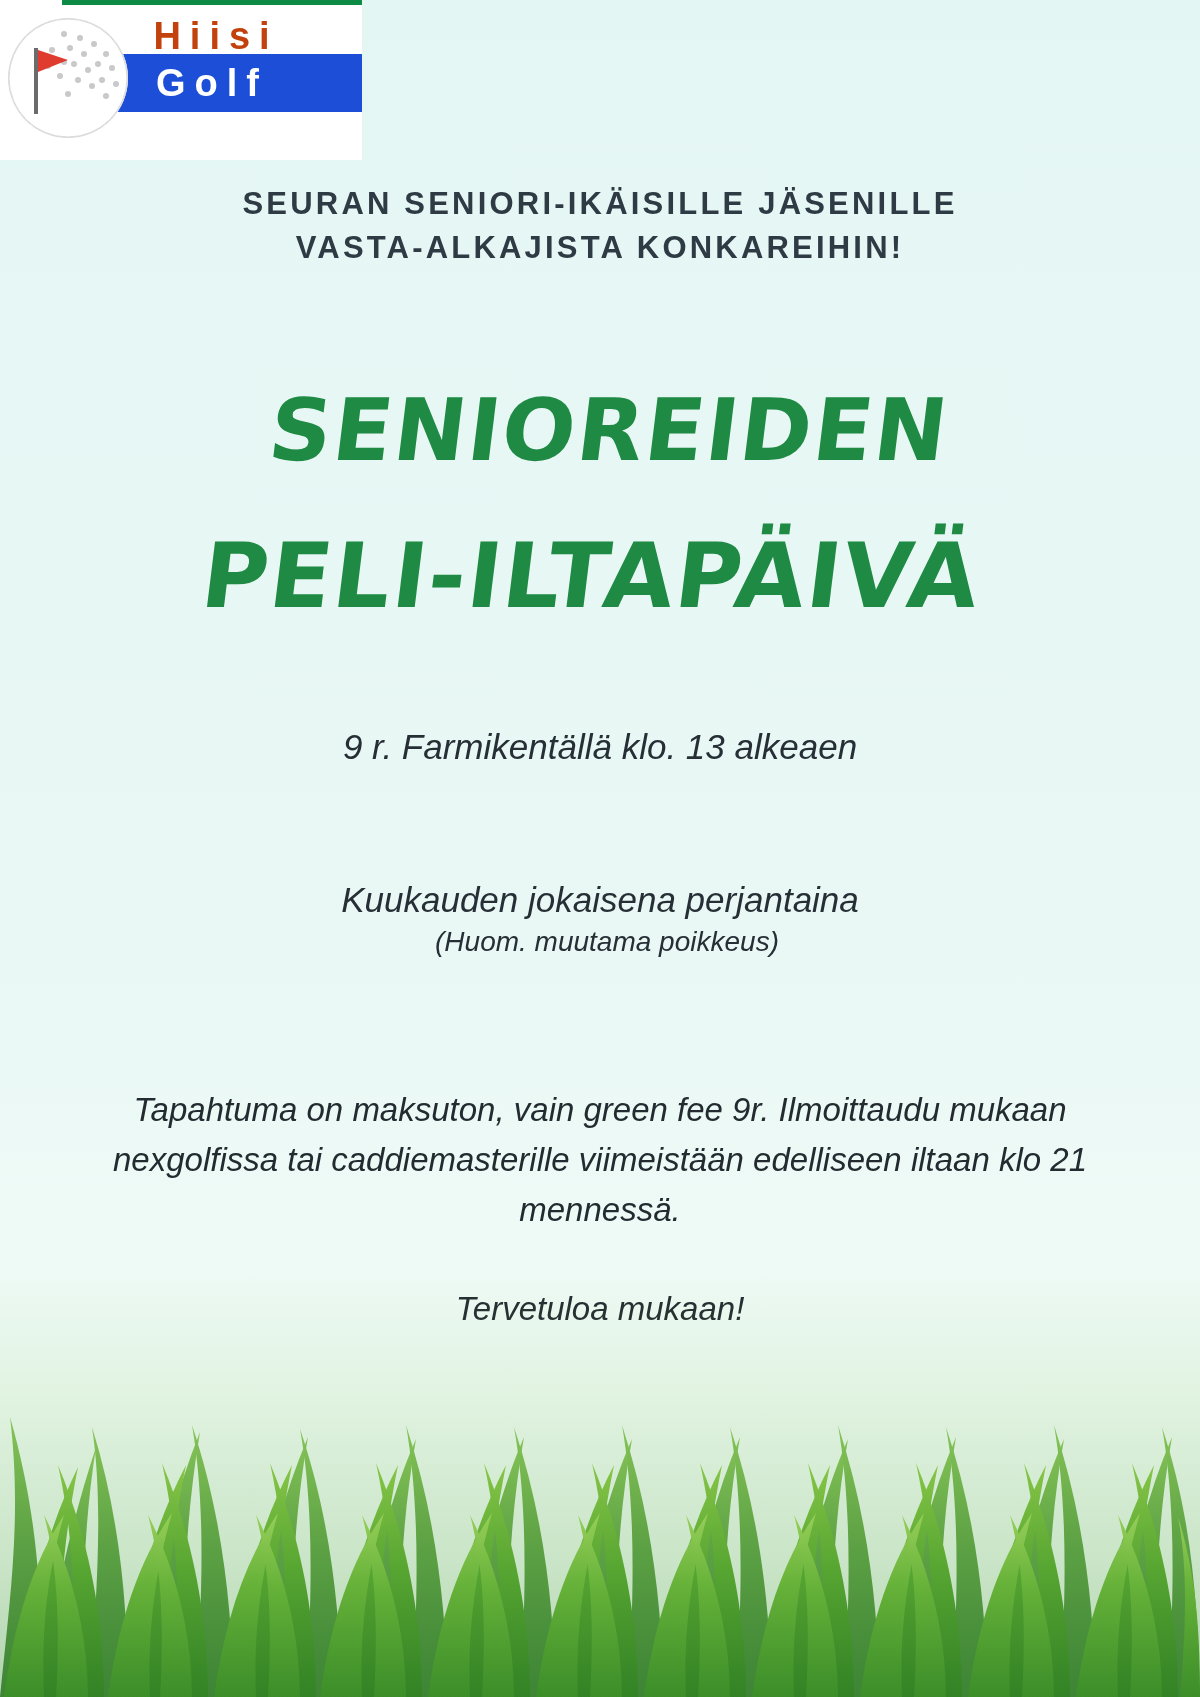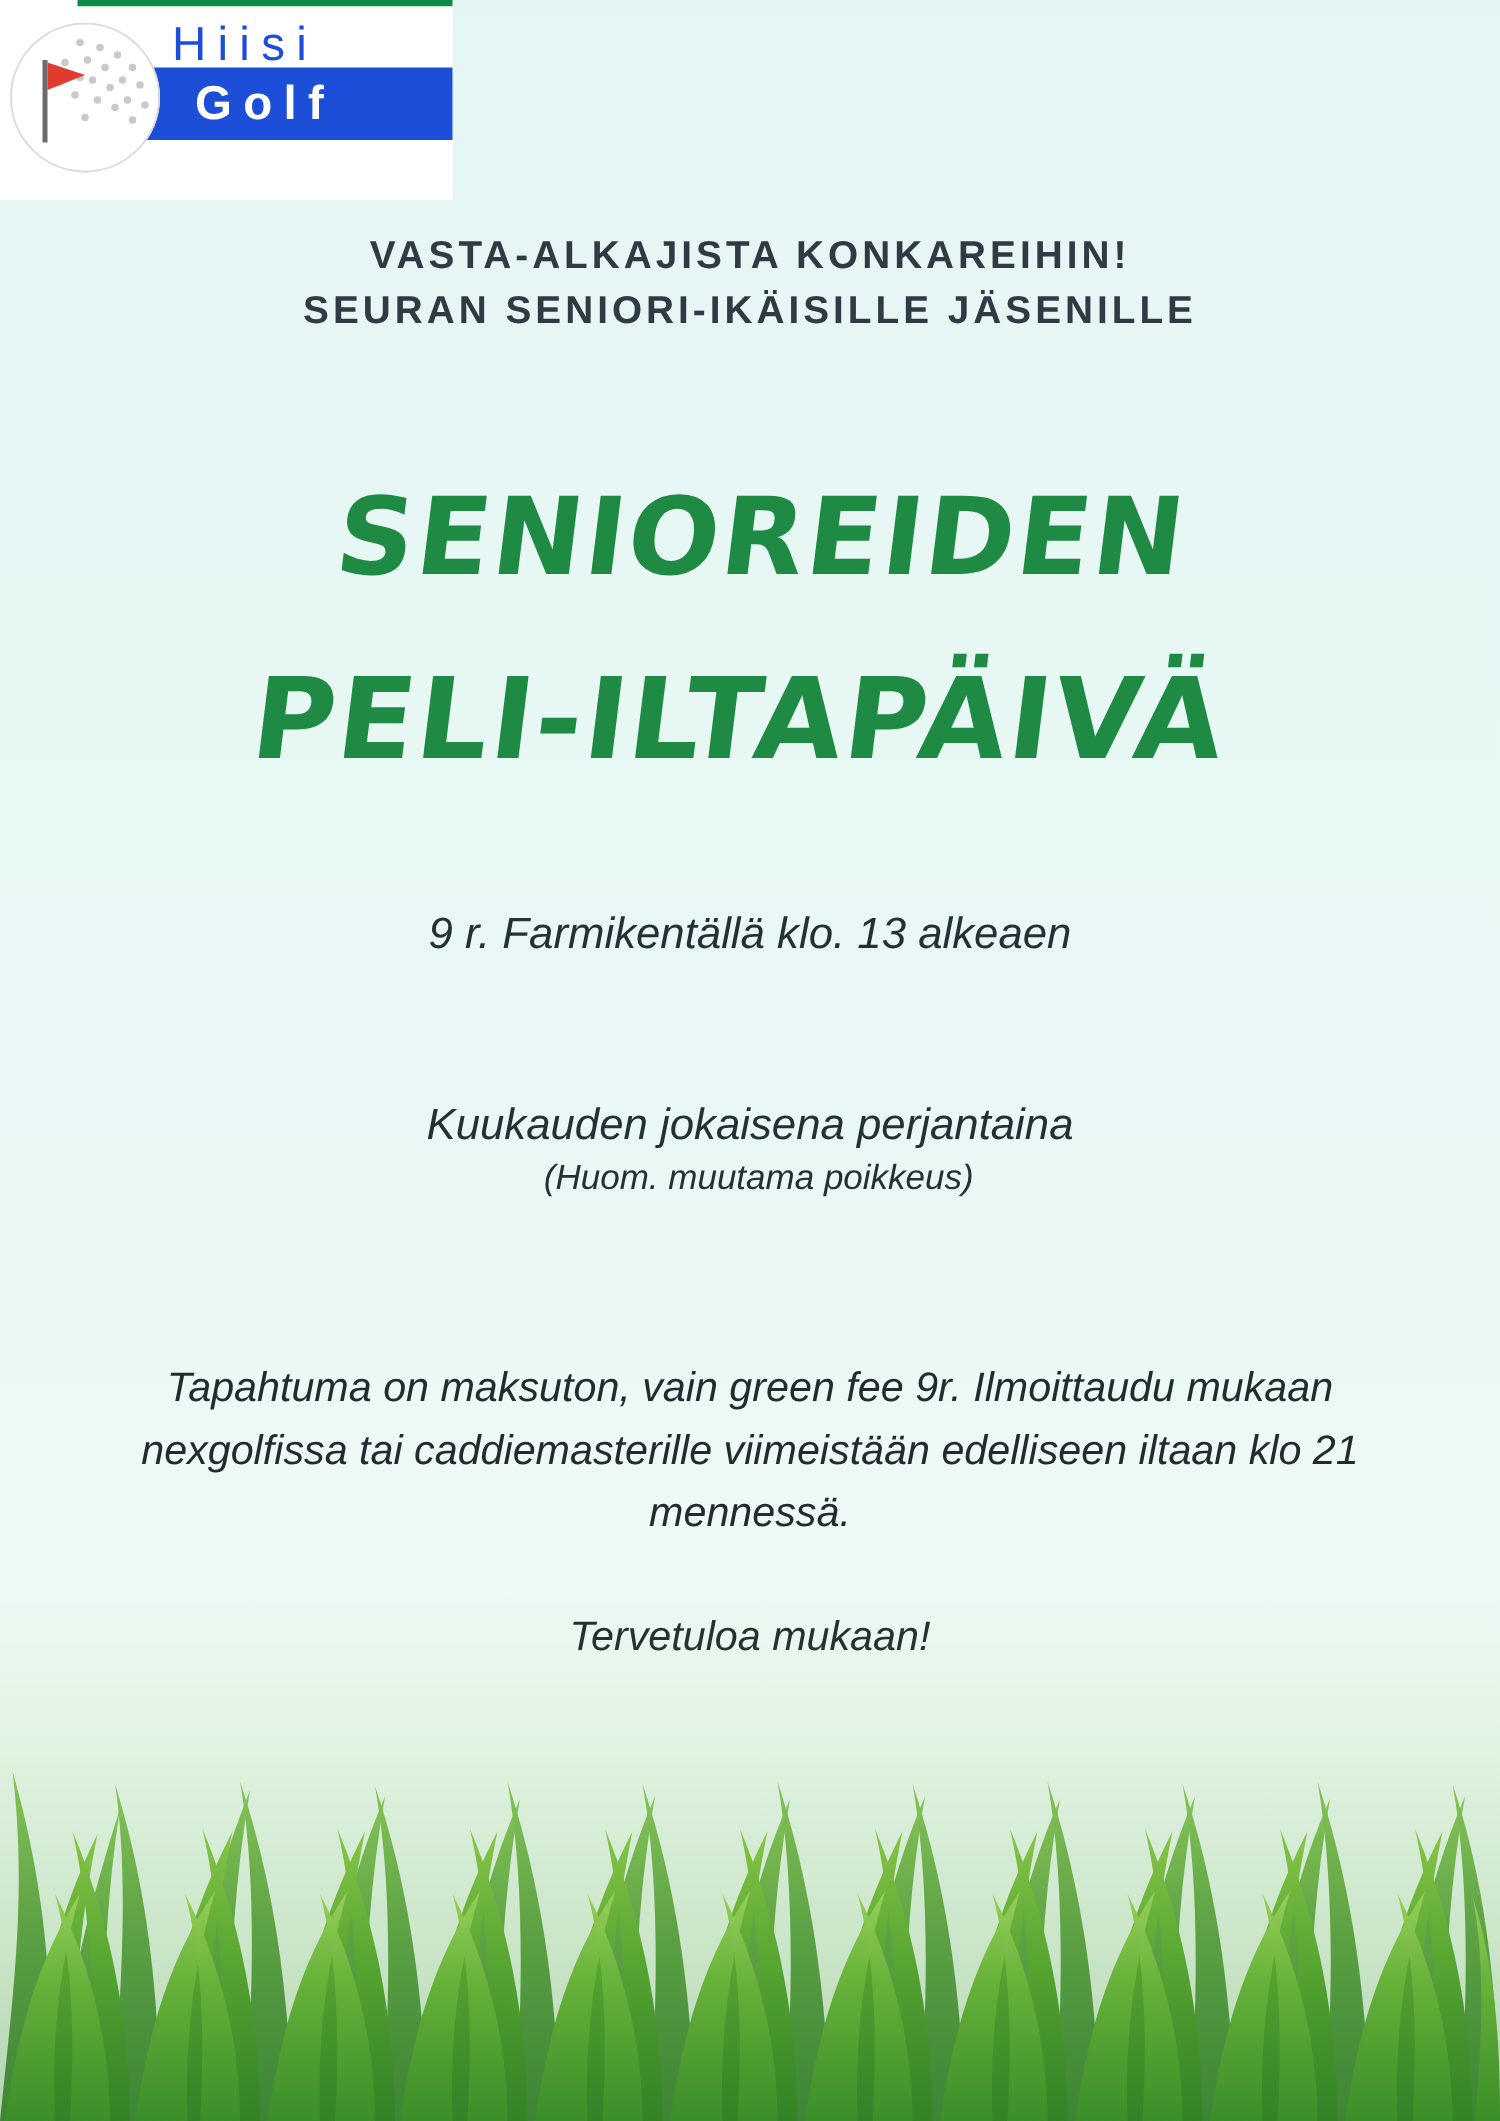--- a/index.html
+++ b/index.html
@@ -36,30 +36,30 @@
     left: 62px;
     top: 0px;
     width: 300px;
     height: 152px;
     background: #ffffff;
     border-top: 5px solid #0d8a43;
     box-sizing: border-box;
   }
   .logo-word-top {
     position: absolute;
-    left: 46px;
+    left: 66px;
     top: 6px;
     width: 300px;
     height: 60px;
     display: flex;
     align-items: center;
     justify-content: center;
-    color: #1d4ed8;
+    color: #c2410c;
     font-size: 38px;
-    font-weight: normal;
+    font-weight: bold;
     letter-spacing: 9px;
   }
   .logo-word-bottom {
     position: absolute;
     left: 62px;
     top: 54px;
     width: 300px;
     height: 58px;
     background: #1d4ed8;
     display: flex;
@@ -218,22 +218,22 @@
           <circle cx="56" cy="16" r="3"></circle>
             <circle cx="40" cy="48" r="3"></circle>
         </g>
         <rect x="26" y="30" width="4" height="66" fill="#6b6b6b"></rect>
         <path d="M30 32 L60 42 L30 54 Z" fill="#e03b2f"></path>
       </svg>
     </div>
   </div>
 
   <div class="kicker">
+    <span>SEURAN SENIORI-IKÄISILLE JÄSENILLE</span>
     <span>VASTA-ALKAJISTA KONKAREIHIN!</span>
-    <span>SEURAN SENIORI-IKÄISILLE JÄSENILLE</span>
   </div>
 
   <div class="title">
     <span class="title-line l1">SENIOREIDEN</span>
     <span class="title-line l2">PELI-ILTAPÄIVÄ</span>
   </div>
 
   <div class="info1">9 r. Farmikentällä klo. 13 alkeaen</div>
 
   <div class="info2">

